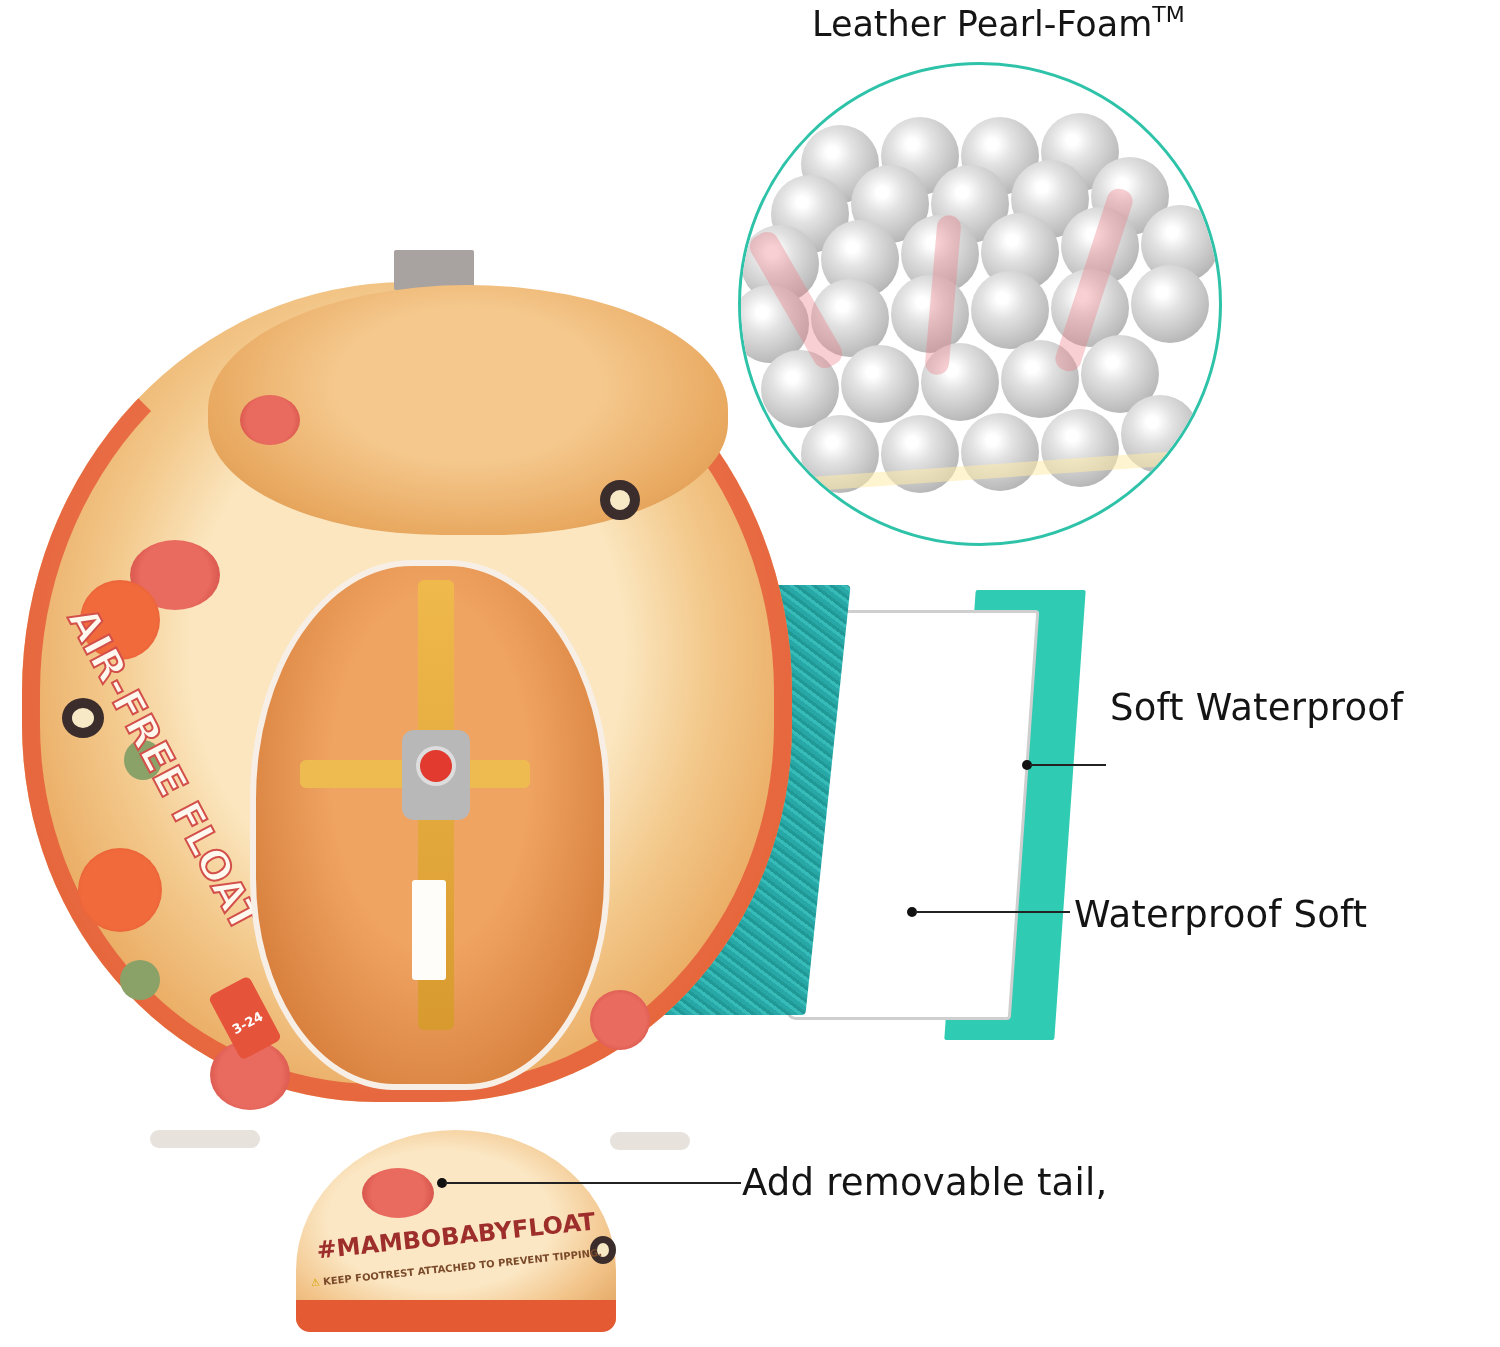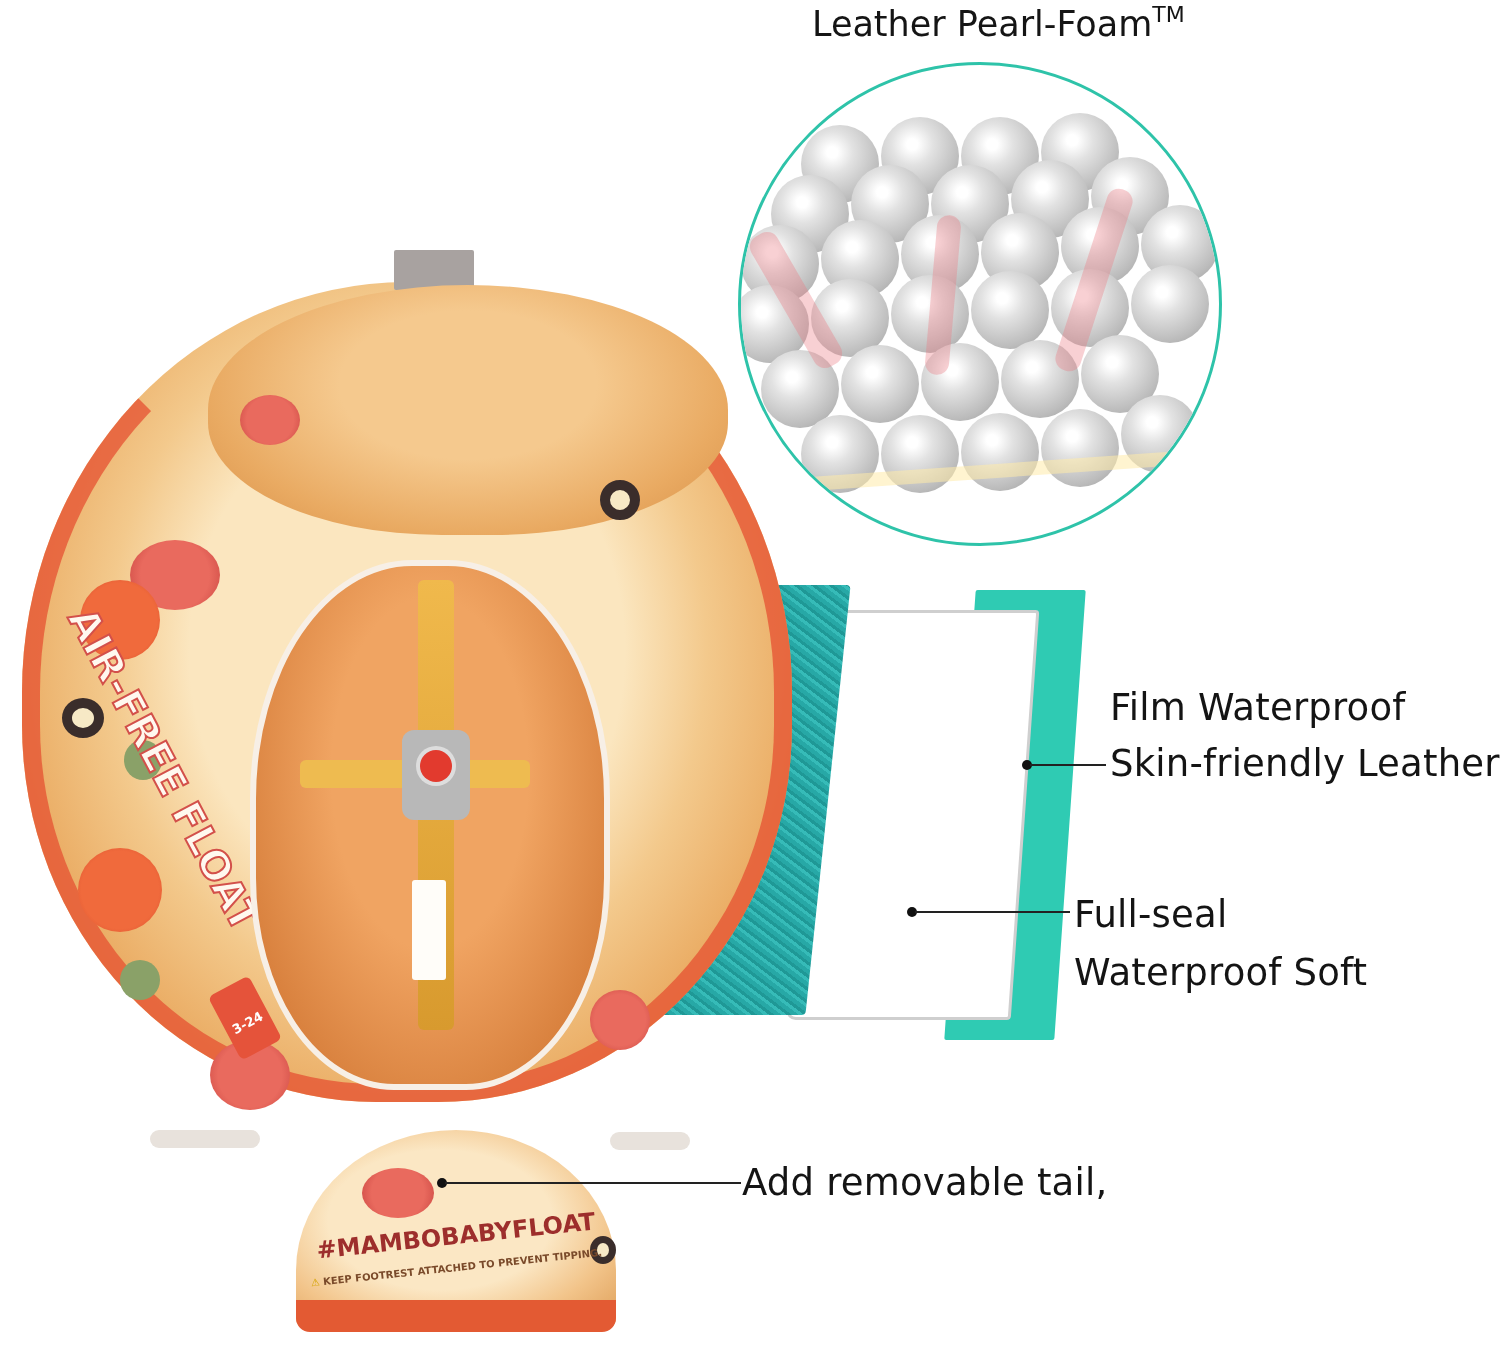--- a/index.html
+++ b/index.html
@@ -115,28 +115,26 @@
 </div>
 <div class="abs bubble-tail"></div>
 
 <div class="abs layer-leather"></div>
 <div class="abs layer-film"></div>
 <div class="abs layer-teal"></div>
 
 <div class="dot" style="left:1022px; top:760px;"></div>
 <div class="leader" style="left:1030px; top:764px; width:76px;"></div>
 <div class="abs label" style="left:1110px; top:680px;">
-  <div>Film Waterproof</div>
-  <div>Skin-friendly Leather</div>
+  <div>Soft Waterproof</div>
 </div>
 
 <div class="dot" style="left:907px; top:907px;"></div>
 <div class="leader" style="left:915px; top:911px; width:155px;"></div>
 <div class="abs label" style="left:1074px; top:886px; line-height:58px;">
-  <div>Full-seal</div>
   <div>Waterproof Soft</div>
 </div>
 
 <div class="abs float-ring"></div>
 <div class="abs float-edge"></div>
 <div class="abs tag"></div>
 <div class="abs headrest"></div>
 
 <div class="pep" style="left:130px;top:540px;width:90px;height:70px"></div>
 <div class="tom" style="left:80px;top:580px;width:80px;height:80px"></div>

